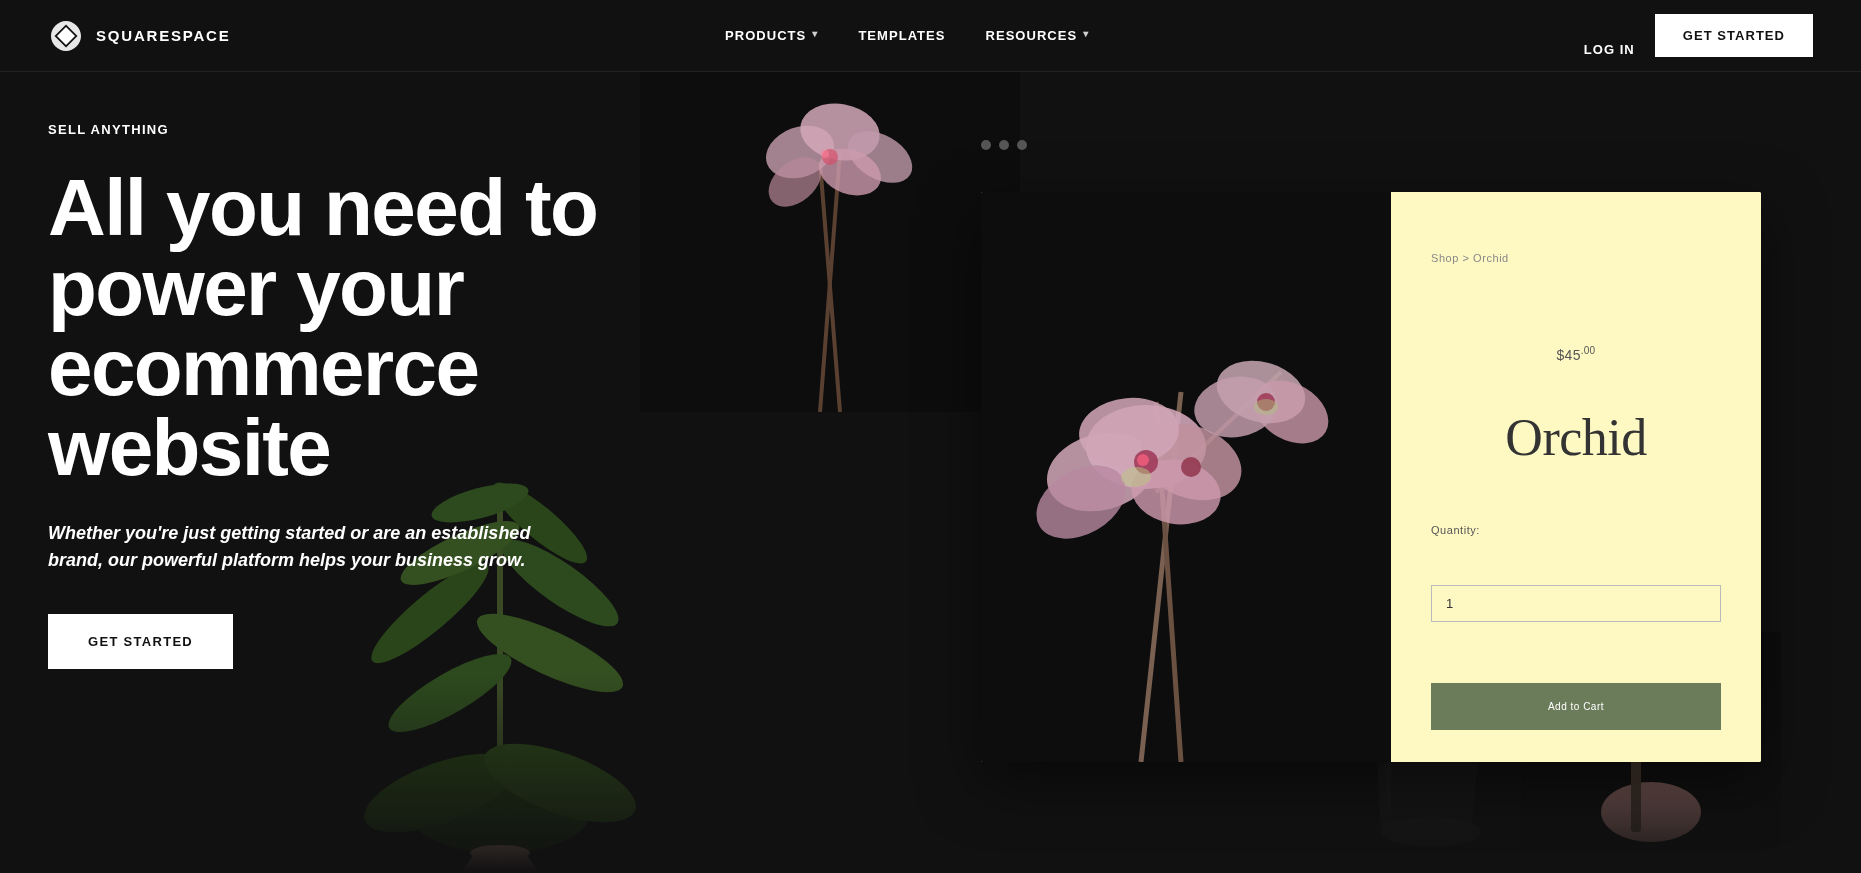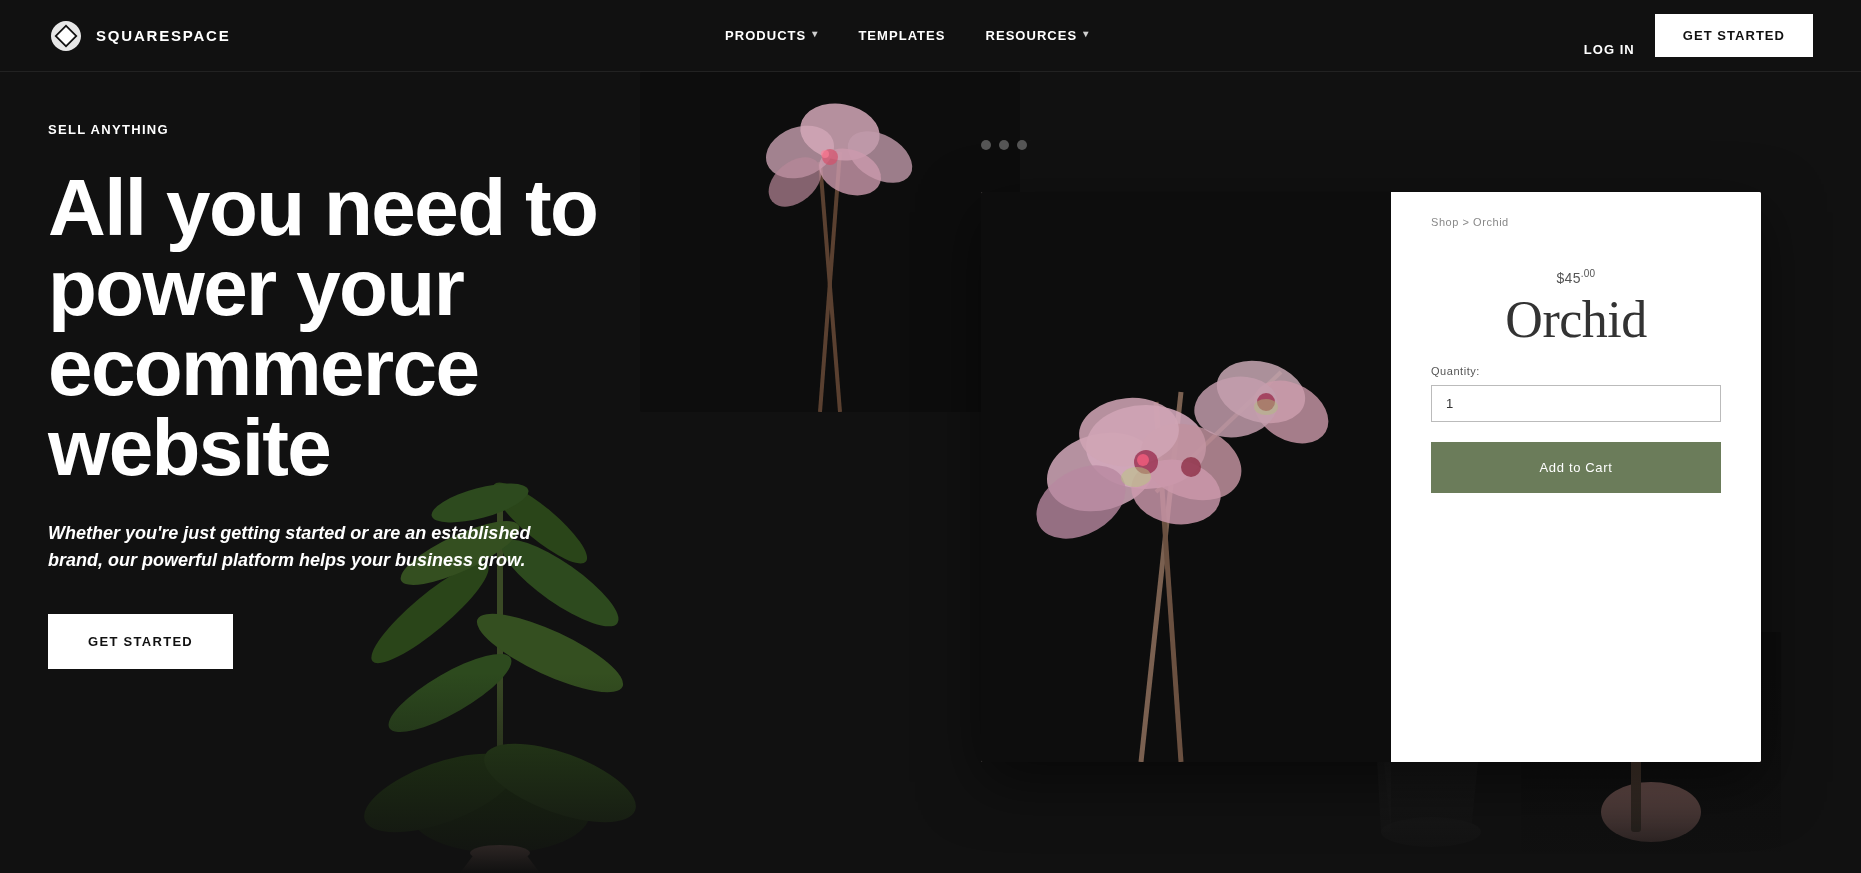--- a/index.html
+++ b/index.html
@@ -219,25 +219,26 @@
     
     .card-orchid {
       width: 100%;
       height: 100%;
       position: relative;
       overflow: hidden;
     }
 
     .card-right {
       flex: 1;
-      padding: 24px 40px 40px;
+      padding: 60px 40px 40px;
       display: flex;
       flex-direction: column;
       align-items: center;
-      background: #ffffff;
+      background: #fef9c3;
+      gap: 41px;
     }
 
     .breadcrumb {
       font-size: 11px;
       color: #888;
       margin-bottom: 40px;
       align-self: flex-start;
       letter-spacing: 0.05em;
     }
     .breadcrumb span { color: #888; }
@@ -284,21 +285,21 @@
       color: #333;
       margin-bottom: 20px;
       outline: none;
     }
 
     .add-to-cart-btn {
       width: 100%;
       padding: 18px;
       background: #6b7c5a;
       color: #fff;
-      font-size: 13px;
+      font-size: 10px;
       font-weight: 500;
       letter-spacing: 0.05em;
       border: none;
       cursor: pointer;
       text-align: center;
     }
 
     
     .bottom-dark {
       position: absolute;

